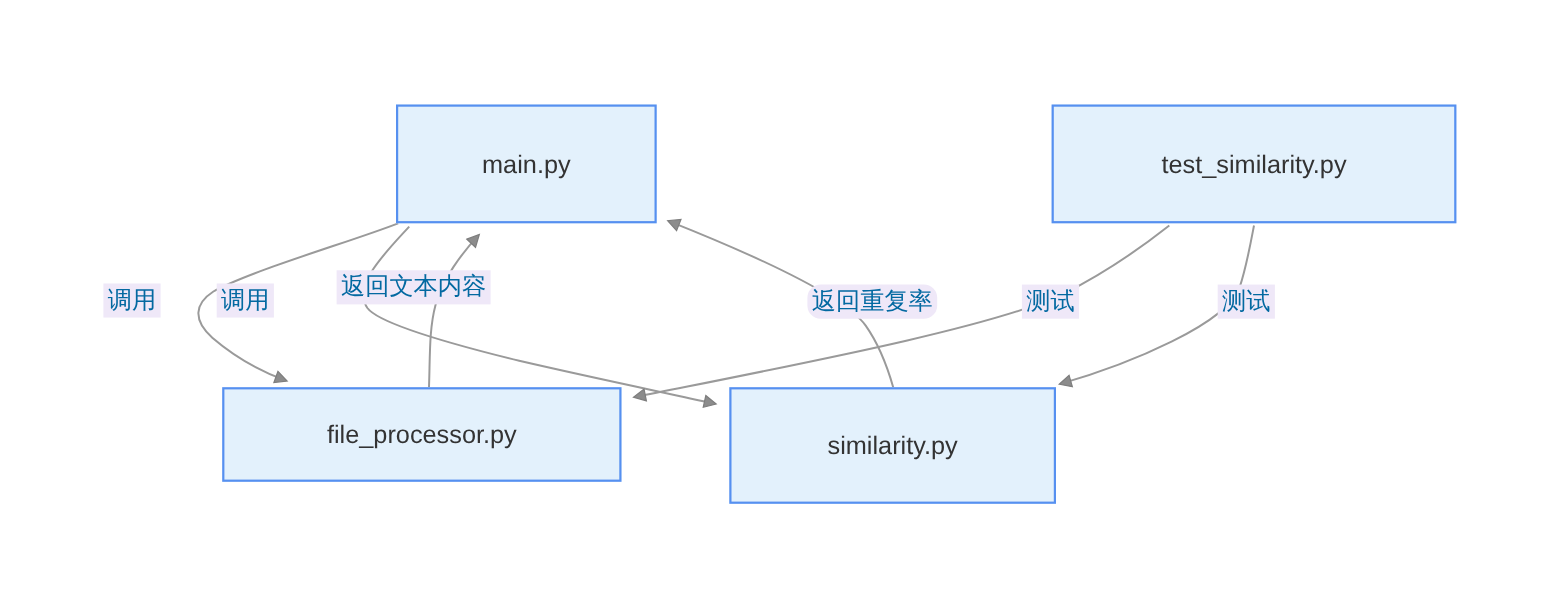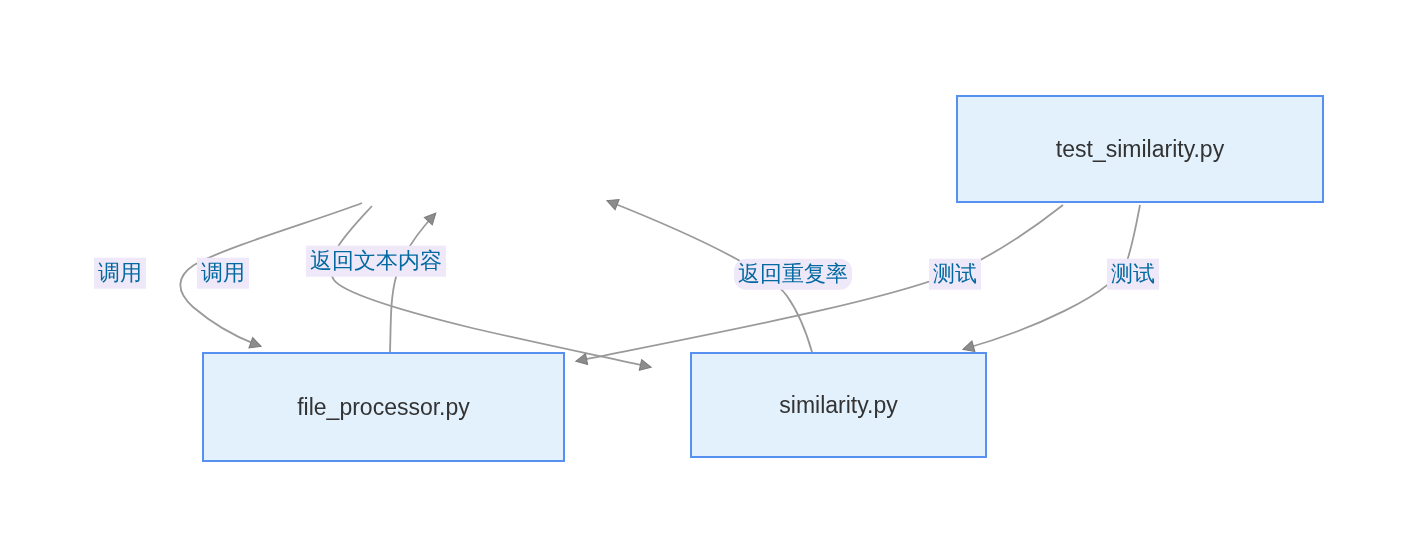--- a/index.html
+++ b/index.html
@@ -70,30 +70,33 @@
 
     <path class="edge" d="M 390 352 C 391 324, 390 299, 396 277 C 402 254, 420 230, 435 214" marker-end="url(#arrow)"></path>
 
     <path class="edge" d="M 812 352 C 806 331, 799 313, 787 296 C 768 270, 696 236, 608 201" marker-end="url(#arrow)"></path>
 
     <path class="edge" d="M 1063 205 C 1030 231, 999 251, 967 267 C 903 298, 716 333, 577 361" marker-end="url(#arrow)"></path>
 
     <path class="edge" d="M 1140 205 C 1136 226, 1133 243, 1127 261 C 1116 294, 1027 331, 964 349" marker-end="url(#arrow)"></path>
   </svg>
 
+  <div class="node" style="left:360px; top:95px; width:237px; height:108px;">
+    <span class="node-label">main.py</span>
+  </div>
 
   <div class="node" style="left:956px; top:95px; width:368px; height:108px;text-align:center;">
     <span class="node-label">test_similarity.py</span>
   </div>
 
-  <div class="node" style="left:202px; top:352px; width:363px; height:110px;">
+  <div class="node" style="left:202px; top:352px; width:363px; height:86px;">
     <span class="node-label">file_processor.py</span>
   </div>
 
-  <div class="node" style="left:690px; top:352px; width:297px; height:106px;">
+  <div class="node" style="left:663px; top:352px; width:297px; height:106px;">
     <span class="node-label">similarity.py</span>
   </div>
 
   <div class="edge-label" style="left:120px; top:273px;">调用</div>
 
   <div class="edge-label" style="left:223px; top:273px;">调用</div>
 
   <div class="edge-label" style="left:376px; top:261px;">返回文本内容</div>
 
   <div class="edge-label" style="left:793px; top:274px;border-radius:12px;">返回重复率</div>

